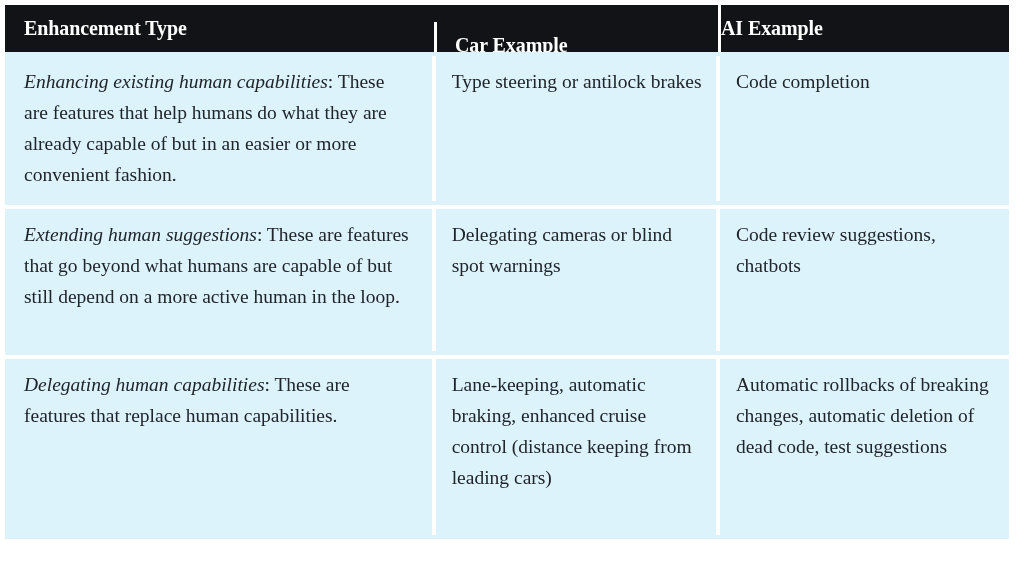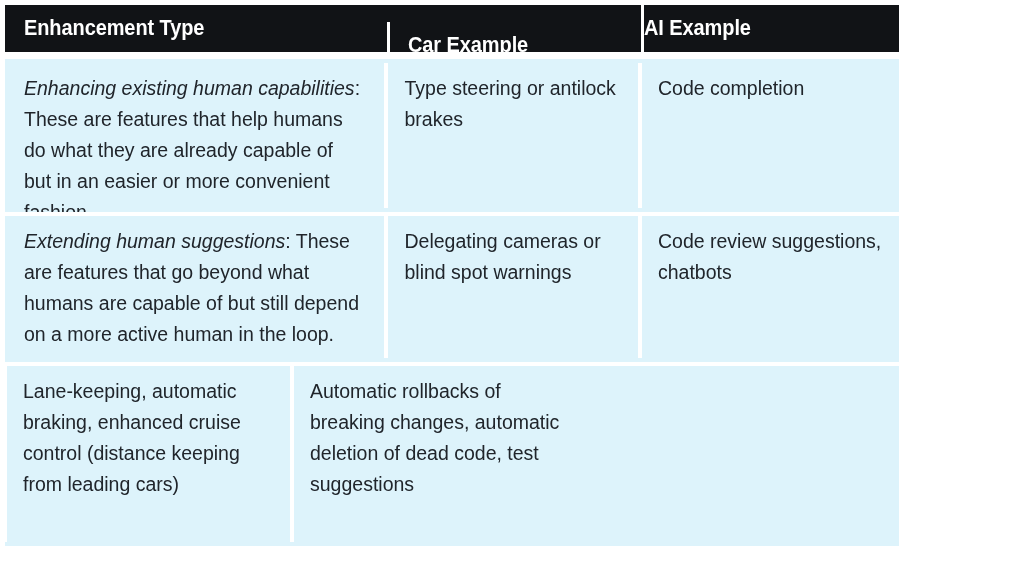--- a/index.html
+++ b/index.html
@@ -12,21 +12,22 @@
     height: 576px;
     overflow: hidden;
     font-family: "Liberation Sans", sans-serif;
     -webkit-font-smoothing: antialiased;
   }
 
   .table-wrap {
     position: absolute;
     left: 5px;
     top: 5px;
-    width: 894px;
+    width: 1004px;
+    font-family: Liberation Serif, serif;
   }
 
   
   .thead {
     display: flex;
     background: #111316;
     height: 47px;
     align-items: center;
     box-sizing: border-box;
   }
@@ -49,21 +50,20 @@
     white-space: nowrap;
   }
   .th.c1 { width: 433px; padding-left: 19px; }
   .th.c2 { width: 287px; padding-left: 18px; border-left: 3px solid #ffffff; margin-top: 34px; }
   .th.c3 { width: 294px; border-left: 3px solid #ffffff; }
 
   
   .tbody {
     background: #b91c1c;
     position: relative;
-    margin-top: 7px;
   }
   .tr {
     display: flex;
     position: relative;
     background: #ddf3fb;
   }
   .tr + .tr::before {
     content: "";
     position: absolute;
     left: 0;
@@ -143,20 +143,23 @@
       </div>
       <div class="td c2">
         <span class="cell-text">Delegating cameras or blind spot warnings</span>
       </div>
       <div class="td c3">
         <span class="cell-text">Code review suggestions, chatbots</span>
       </div>
     </div>
 
     <div class="tr row3">
+      <div class="td c1">
+        <span class="cell-text"><em class="lead">Delegating human capabilities</em><span>: These are features that replace human capabilities.</span></span>
+      </div>
       <div class="td c2">
         <span class="cell-text">Lane-keeping, automatic braking, enhanced cruise control (distance keeping from leading cars)</span>
       </div>
       <div class="td c3">
         <span class="cell-text">Automatic rollbacks of breaking changes, automatic deletion of dead code, test suggestions</span>
       </div>
     </div>
 
   </div>
 </div>

